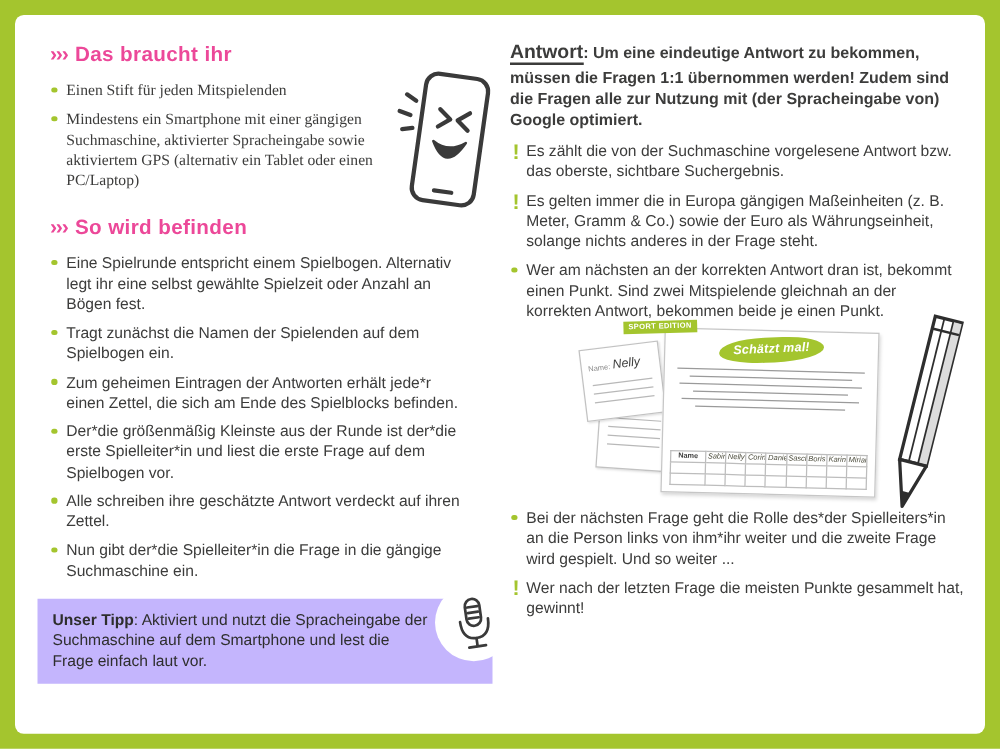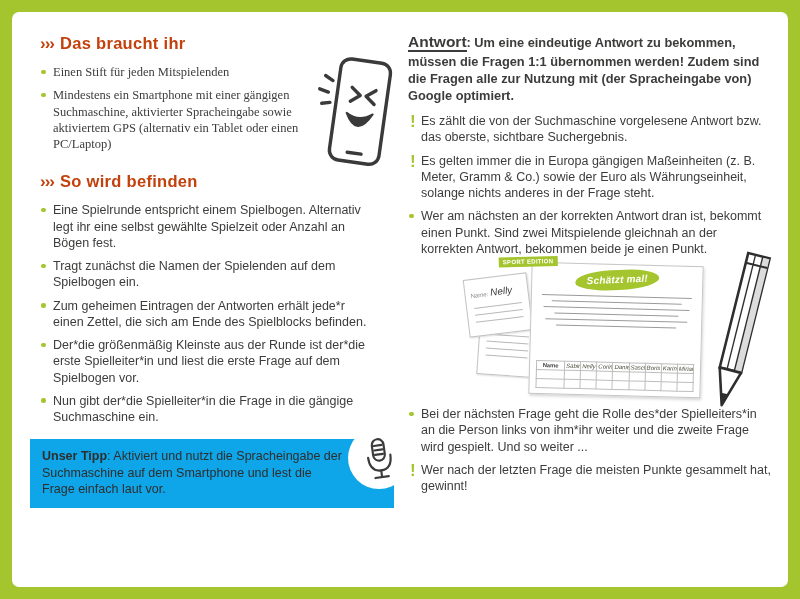--- a/index.html
+++ b/index.html
@@ -10,21 +10,21 @@
   }
   .canvas{
     position:absolute;left:12px;top:12px;width:776px;height:575px;
     background:#ffffff;border-radius:7px;overflow:hidden;
   }
   
   .col-left{position:absolute;left:28px;top:22px;width:336px;}
   .col-right{position:absolute;left:396px;top:20px;width:364px;}
 
   h2.green{
-    color:#c2410c;font-size:16.5px;font-weight:bold;margin:0 0 10px;
+    color:#ec4899;font-size:16.5px;font-weight:bold;margin:0 0 10px;
     letter-spacing:.3px;
   }
   .arrows{font-size:17px;font-weight:bold;margin-right:6px;letter-spacing:-1px;}
   h2.second{margin-top:20px;}
 
   ul.dots{list-style:none;margin:0;padding:0;font-size:12.5px;line-height:1.3;}
   ul.dots li{position:relative;padding-left:13px;margin-bottom:7px;}
   li.dot::before{
     content:"";position:absolute;left:1px;top:5.5px;width:4.5px;height:4.5px;
     border-radius:50%;background:#a4c52e;
@@ -32,21 +32,21 @@
   li.warn{padding-left:15px;}
   .warn-mark{position:absolute;left:2px;top:-2px;color:#a4c52e;font-weight:bold;font-size:17px;}
   ul.narrow{width:262px;font-family:Liberation Serif, serif;}
 
   
   .phone{position:absolute;left:298px;top:40px;width:90px;height:132px;}
 
   
   .tipbox{
     position:relative;margin:14px 0 0 -10px;width:300px;
-    background:#0ea5e9;color:#2e2e2d;padding:9px 52px 10px 12px;
+    background:#c4b5fd;color:#2e2e2d;padding:9px 52px 10px 12px;
     font-size:12.5px;line-height:1.32;
   }
   .tip-label{font-weight:bold;}
   .mic-wrap{
     position:absolute;right:-16px;top:-12px;width:62px;height:62px;
     background:#fff;border-radius:50%;display:flex;align-items:center;justify-content:center;
   }
 
   
   .achtung{font-size:12.8px;font-weight:bold;line-height:1.34;margin:0 0 9px;}
@@ -109,20 +109,21 @@
       <li class="dot"><span>Mindestens ein Smartphone mit einer gängigen Suchmaschine, aktivierter Spracheingabe sowie aktiviertem GPS (alternativ ein Tablet oder einen PC/Laptop)</span></li>
     </ul>
 
     <h2 class="green second"><span class="arrows">›››</span><span>So wird befinden</span></h2>
 
     <ul class="dots">
       <li class="dot"><span>Eine Spielrunde entspricht einem Spielbogen. Alternativ legt ihr eine selbst gewählte Spielzeit oder Anzahl an Bögen fest.</span></li>
       <li class="dot"><span>Tragt zunächst die Namen der Spielenden auf dem Spielbogen ein.</span></li>
       <li class="dot"><span>Zum geheimen Eintragen der Antworten erhält jede*r einen Zettel, die sich am Ende des Spielblocks befinden.</span></li>
       <li class="dot"><span>Der*die größenmäßig Kleinste aus der Runde ist der*die erste Spielleiter*in und liest die erste Frage auf dem Spielbogen vor.</span></li>
+      <li class="dot"><span>Alle schreiben ihre geschätzte Antwort verdeckt auf ihren Zettel.</span></li>
       <li class="dot"><span>Nun gibt der*die Spielleiter*in die Frage in die gängige Suchmaschine ein.</span></li>
     </ul>
 
     <div class="tipbox">
       <span class="tip-label">Unser Tipp</span><span>: Aktiviert und nutzt die Spracheingabe der Suchmaschine auf dem Smartphone und lest die Frage einfach laut vor.</span>
       <div class="mic-wrap">
         <svg width="54" height="54" viewBox="0 0 60 60">
           <g transform="rotate(-8 30 30)" stroke="#3a3a3a" stroke-width="2.4" fill="none" stroke-linecap="round">
             <rect x="24" y="9" width="13" height="24" rx="6.5"></rect>
             <line x1="26" y1="16" x2="35" y2="16"></line>

